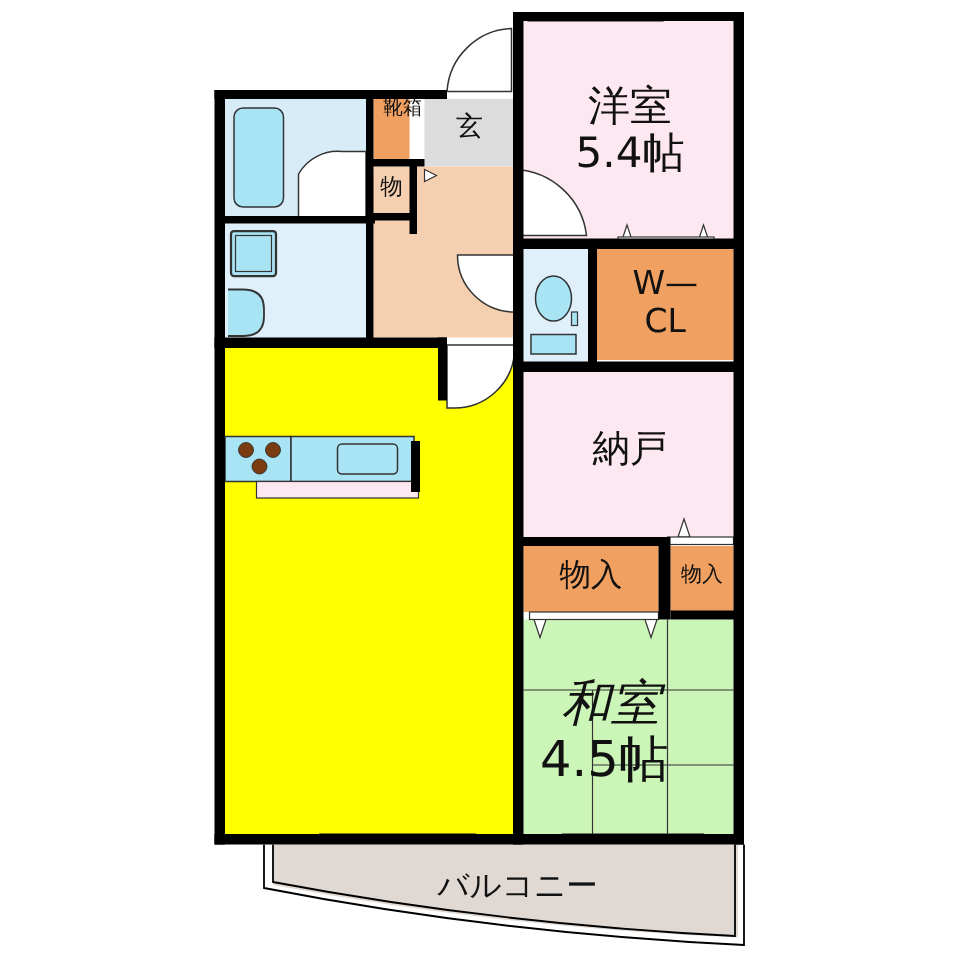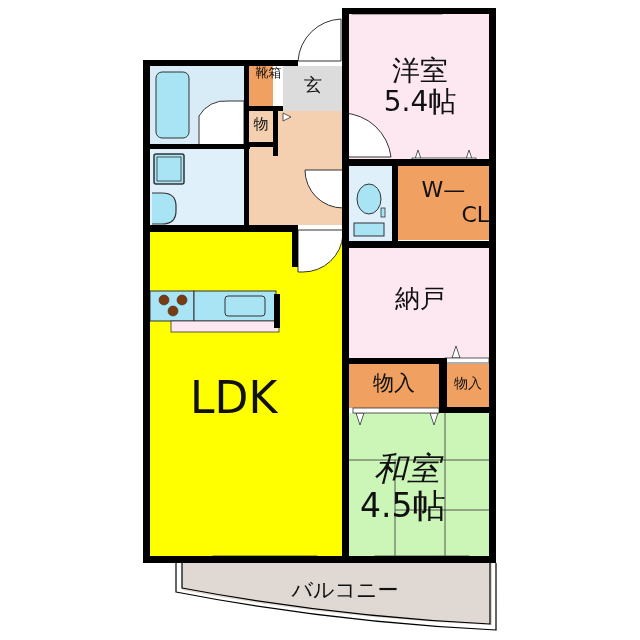--- a/index.html
+++ b/index.html
@@ -111,25 +111,24 @@
 
 <div class="lbl" style="left:355px;top:56px;width:130px;font-size:28px;">
   <div>洋室</div>
   <div style="margin-top:2px;">5.4帖</div>
 </div>
 <div class="lbl" style="left:295px;top:76px;width:36px;font-size:18px;">玄</div>
 <div class="lbl" style="left:250px;top:66px;width:37px;font-size:13px;white-space:normal;word-break:break-all;line-height:1.05;">靴箱</div>
 <div class="lbl" style="left:249px;top:117px;width:24px;font-size:15px;">物</div>
 <div class="lbl" style="left:398px;top:178px;width:91px;font-size:22px;">
   <div>W—</div>
-  <div style="margin-top:2px;text-align:right;">CL</div>
+  <div style="margin-top:2px;">CL</div>
 </div>
 <div class="lbl" style="left:375px;top:286px;width:90px;font-size:25px;">納戸</div>
 <div class="lbl" style="left:349px;top:372px;width:90px;font-size:21px;">物入</div>
 <div class="lbl" style="left:447px;top:376px;width:42px;font-size:14px;">物入</div>
 <div class="lbl" style="left:360px;top:452px;width:110px;font-size:33px;text-align:left;">
   <div style="padding-left:14px;font-style:italic;">和室</div>
   <div style="margin-top:2px;">4.5帖</div>
 </div>
 <div class="lbl" style="left:176px;top:375px;width:160px;font-size:44px;text-align:left;">
-  <div style="padding-left:14px;">LDK</div>
 </div>
 <div class="lbl" style="left:270px;top:579px;width:150px;font-size:21px;">バルコニー</div>
 
 </body></html>

